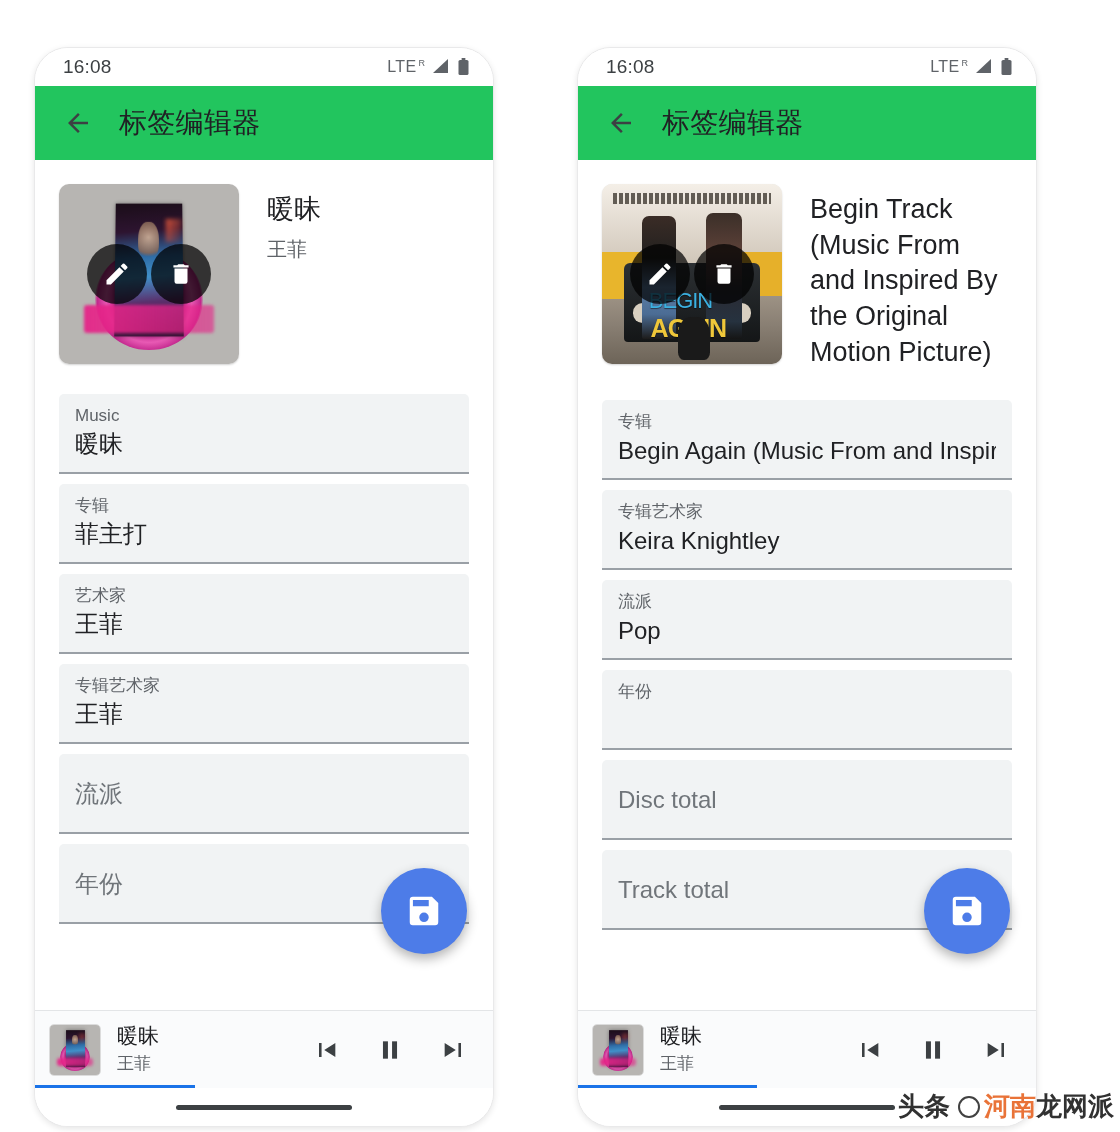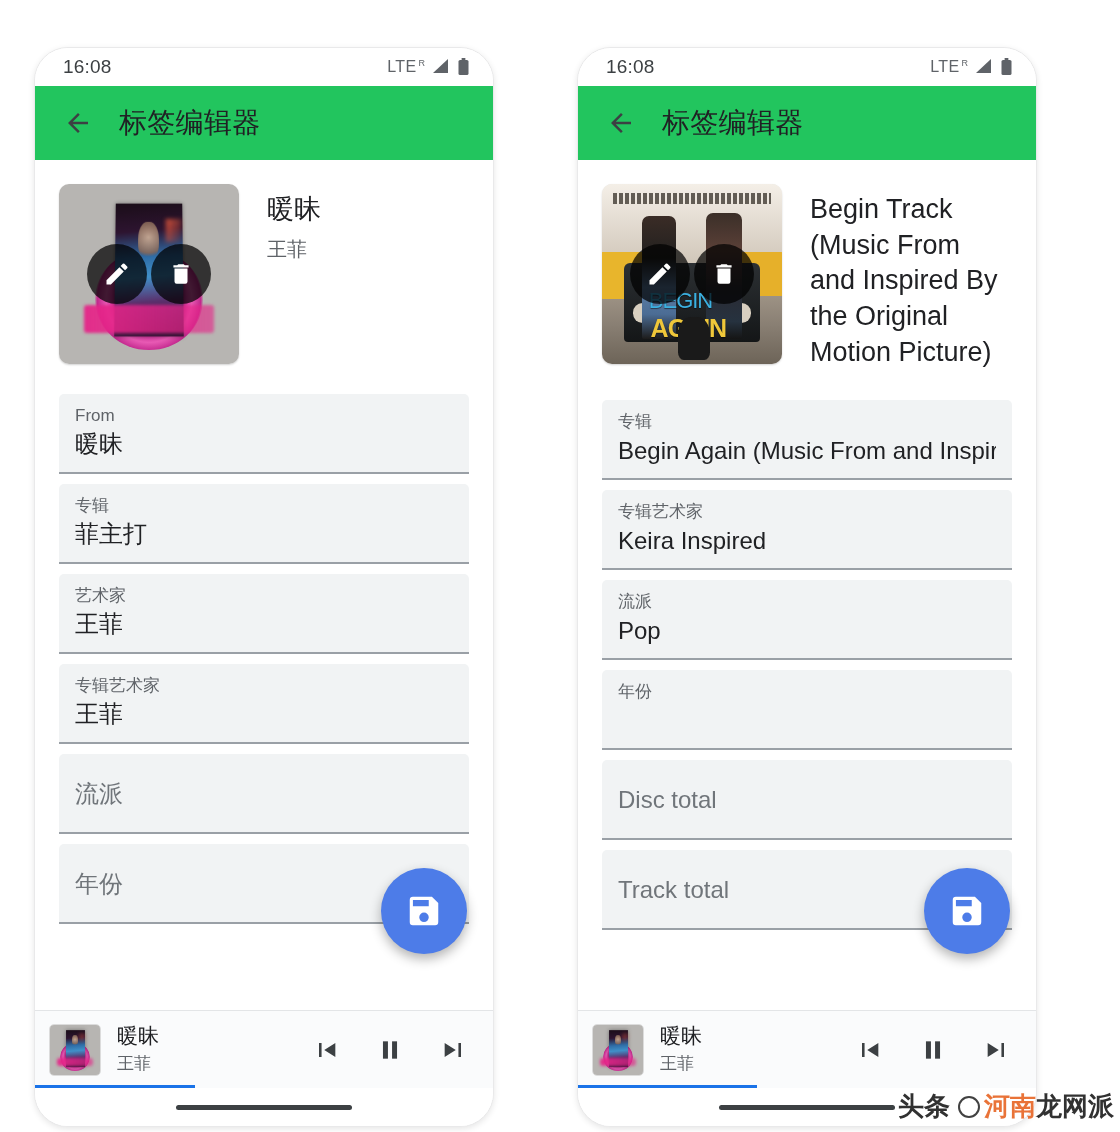--- a/index.html
+++ b/index.html
@@ -347,21 +347,21 @@
           </div>
         </div>
         <div class="header-text">
           <div class="header-title">暖昧</div>
           <div class="header-sub">王菲</div>
         </div>
       </div>
 
       <div class="fields">
         <div class="field filled">
-          <div class="field-label">From</div>
+          <div class="field-label">Music</div>
           <div class="field-value">暖昧</div>
         </div>
         <div class="field filled">
           <div class="field-label">专辑</div>
           <div class="field-value">菲主打</div>
         </div>
         <div class="field filled">
           <div class="field-label">艺术家</div>
           <div class="field-value">王菲</div>
         </div>
@@ -492,21 +492,21 @@
         </div>
       </div>
 
       <div class="fields">
         <div class="field filled">
           <div class="field-label">专辑</div>
           <div class="field-value">Begin Again (Music From and Inspired By</div>
         </div>
         <div class="field filled">
           <div class="field-label">专辑艺术家</div>
-          <div class="field-value">Keira Inspired</div>
+          <div class="field-value">Keira Knightley</div>
         </div>
         <div class="field filled">
           <div class="field-label">流派</div>
           <div class="field-value">Pop</div>
         </div>
         <div class="field filled">
           <div class="field-label">年份</div>
         </div>
         <div class="field">
           <div class="field-placeholder">Disc total</div>

